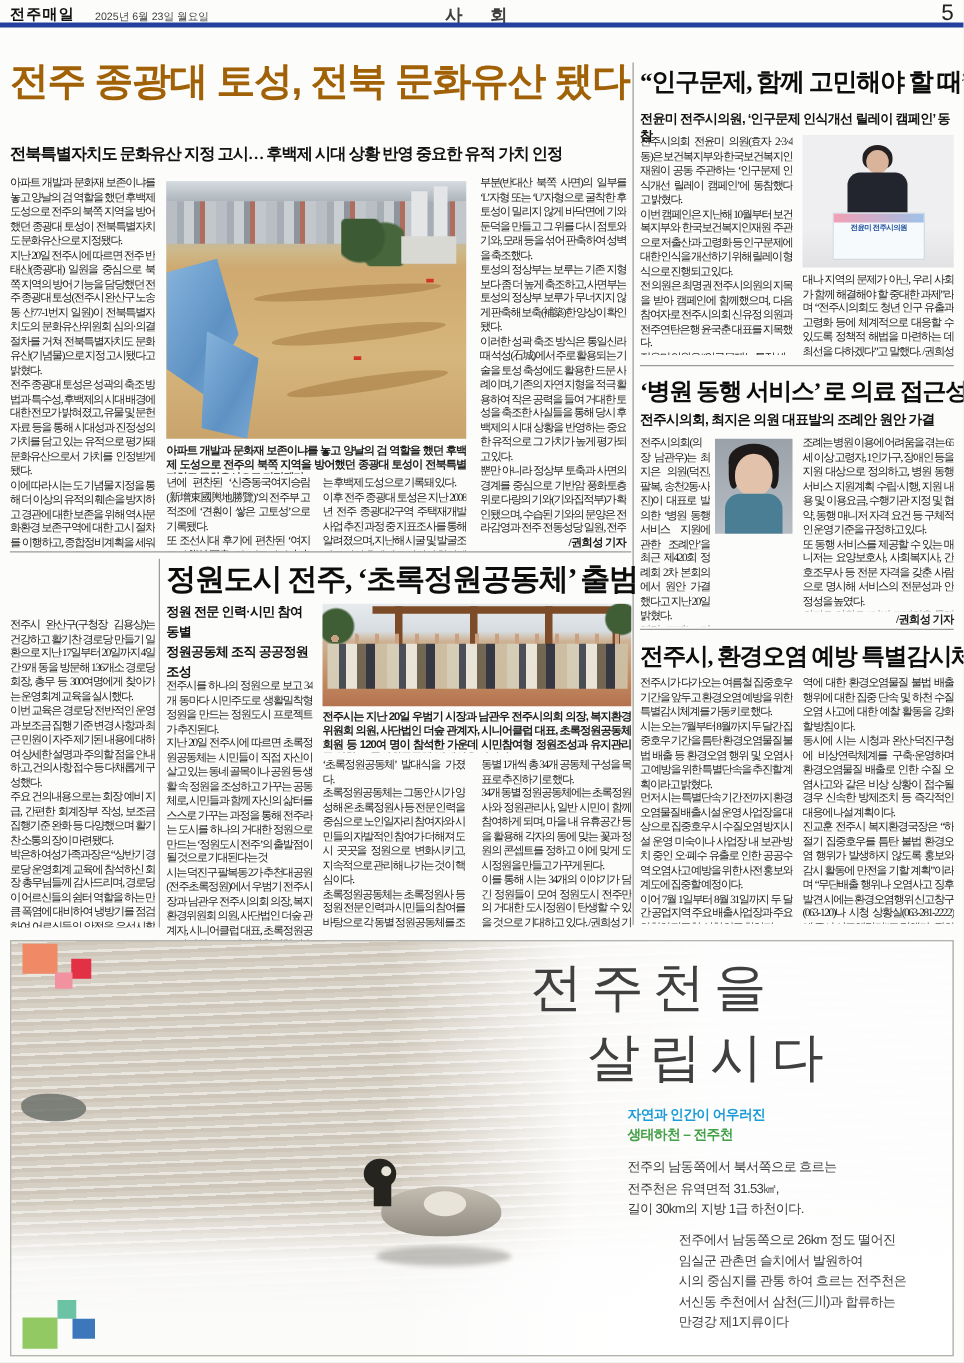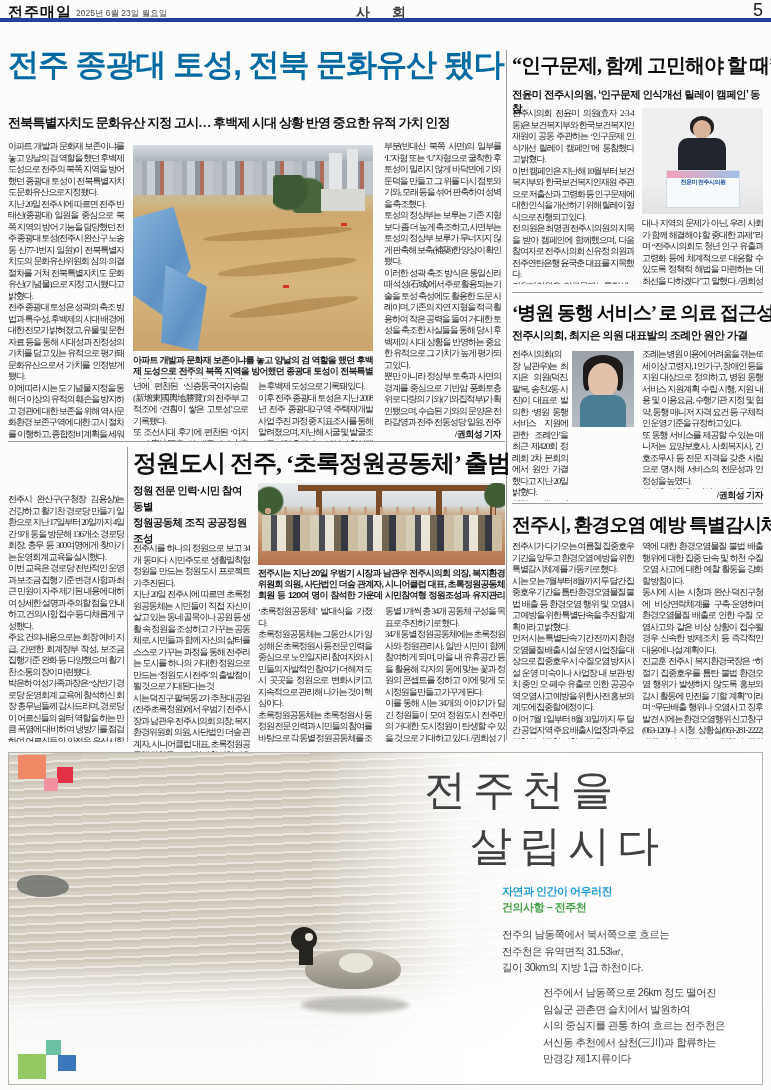--- a/index.html
+++ b/index.html
@@ -1,20 +1,20 @@
 <!DOCTYPE html>
 <html><head>
 <meta charset="utf-8">
 <style>
   html,body{margin:0;padding:0;background:#e9e9e6;}
   #page{position:relative;width:771px;height:1090px;background:#fcfcfa;margin:0 auto;
         font-family:"Liberation Serif",serif;overflow:hidden;}
   .abs{position:absolute;}
   
-  .masthead{font-family:"Liberation Sans",sans-serif;font-weight:bold;font-size:15px;color:#111;letter-spacing:1px;}
+  .masthead{font-family:"Liberation Sans",sans-serif;font-weight:bold;font-size:12px;color:#111;letter-spacing:1px;}
   .m-date{font-family:"Liberation Sans",sans-serif;font-size:8.5px;color:#444;}
   .m-section{font-family:"Liberation Sans",sans-serif;font-weight:bold;font-size:14px;letter-spacing:9px;color:#404040;text-align:center;}
   .m-page{font-family:"Liberation Sans",sans-serif;font-size:18px;color:#222;}
   .toprule{background:#24409e;}
   
   .body-text{font-size:9px;line-height:11.5px;letter-spacing:-1.1px;word-spacing:-0.5px;
              text-align:justify;color:#1a1a1a;white-space:pre-line;overflow:hidden;}
   .byline{font-size:9px;font-weight:bold;color:#1a1a1a;text-align:right;letter-spacing:-0.5px;}
   .caption{font-family:"Liberation Sans",sans-serif;font-size:9px;font-weight:bold;line-height:11px;
            letter-spacing:-0.8px;text-align:justify;color:#222;white-space:pre-line;overflow:hidden;}
@@ -73,21 +73,21 @@
 <body>
 
 <div id="page">
 
   <div class="abs masthead" style="left:8px;top:3px;">전주매일</div>
   <div class="abs m-date" style="left:76px;top:8px;">2025년 6월 23일 월요일</div>
   <div class="abs m-section" style="left:0;right:0;top:4px;">사 회</div>
   <div class="abs m-page" style="right:8px;top:0;">5</div>
   <div class="abs toprule" style="left:0;right:0;top:18px;height:4px;"></div>
 
-  <div class="abs" style="left:8px;top:44px;width:497px;font-family:'Liberation Sans',sans-serif;font-weight:bold;font-size:31px;letter-spacing:-1px;white-space:nowrap;color:#0369a1;">전주 종광대 토성, 전북 문화유산 됐다</div>
+  <div class="abs" style="left:8px;top:44px;width:497px;font-family:'Liberation Sans',sans-serif;font-weight:bold;font-size:31px;letter-spacing:-1px;white-space:nowrap;color:#a16207;">전주 종광대 토성, 전북 문화유산 됐다</div>
   <div class="abs" style="left:8px;top:114px;width:497px;font-size:13px;font-weight:600;letter-spacing:-0.8px;color:#111;white-space:nowrap;">전북특별자치도 문화유산 지정 고시… 후백제 시대 상황 반영 중요한 유적 가치 인정</div>
 
   <div class="abs body-text" style="left:8px;top:141px;width:116px;height:300px;">아파트 개발과 문화재 보존이냐를 놓고 양날의 검 역할을 했던 후백제 도성으로 전주의 북쪽 지역을 방어했던 종광대 토성이 전북특별자치도 문화유산으로 지정됐다.
 지난 20일 전주시에 따르면 전주 반태산(종광대) 일원을 중심으로 북쪽 지역의 방어 기능을 담당했던 전주 종광대 토성(전주시 완산구 노송동 산77-1번지 일원)이 전북특별자치도의 문화유산위원회 심의·의결 절차를 거쳐 전북특별자치도 문화유산(기념물)으로 지정 고시됐다고 밝혔다.
 전주 종광대 토성은 성곽의 축조 방법과 특수성, 후백제의 시대 배경에 대한 전모가 밝혀졌고, 유물 및 문헌 자료 등을 통해 시대성과 진정성의 가치를 담고 있는 유적으로 평가돼 문화유산으로서 가치를 인정받게 됐다.
 이에 따라 시는 도 기념물 지정을 통해 더 이상의 유적의 훼손을 방지하고 경관에 대한 보존을 위해 역사문화환경 보존구역에 대한 고시 절차를 이행하고, 종합정비계획을 세워 이를 바탕으로 추가로 성곽 결면에 대한 발굴조사를 진행한 후 정비·복원을 진행할 계획이다.
 이와 관련 전주 종광대 토성은 1530</div>
 
   <div class="abs photo main-photo" style="left:133px;top:145px;width:240px;height:206px;">
     <div class="abs mp-sky"></div>
@@ -217,21 +217,21 @@
   <div class="sq" style="left:18px;top:755px;width:28px;height:24px;background:#f08a66;"></div>
   <div class="sq" style="left:57px;top:767px;width:16px;height:16px;background:#e23145;"></div>
   <div class="sq" style="left:44px;top:778px;width:14px;height:13px;background:#f291a0;"></div>
   <div class="sq" style="left:18px;top:1054px;width:28px;height:25px;background:#93c963;"></div>
   <div class="sq" style="left:46px;top:1040px;width:15px;height:15px;background:#6cc2a4;"></div>
   <div class="sq" style="left:58px;top:1055px;width:18px;height:16px;background:#3d77bb;"></div>
 
   <div class="abs ad-title" style="left:424px;top:762px;">전주천을</div>
   <div class="abs ad-title" style="left:470px;top:818px;">살립시다</div>
   <div class="abs ad-tag" style="left:502px;top:884px;color:#1b9bd7;">자연과 인간이 어우러진</div>
-  <div class="abs ad-tag" style="left:502px;top:900px;color:#43a047;">건의사항 – 전주천</div>
+  <div class="abs ad-tag" style="left:502px;top:900px;color:#43a047;">생태하천 – 전주천</div>
   <div class="abs ad-body" style="left:502px;top:926px;width:250px;">전주의 남동쪽에서 북서쪽으로 흐르는
 전주천은 유역면적 31.53㎢,
 길이 30km의 지방 1급 하천이다.</div>
   <div class="abs ad-body" style="left:502px;top:984px;width:250px;margin-left:41px;">전주에서 남동쪽으로 26km 정도 떨어진
 임실군 관촌면 슬치에서 발원하여
 시의 중심지를 관통 하여 흐르는 전주천은
 서신동 추천에서 삼천(三川)과 합류하는
 만경강 제1지류이다</div>
 
 </div>

